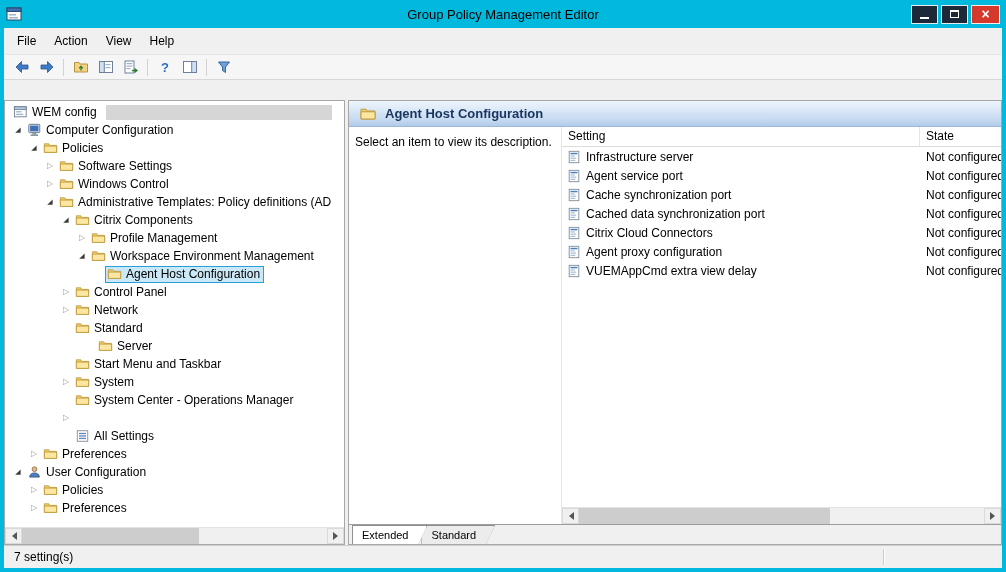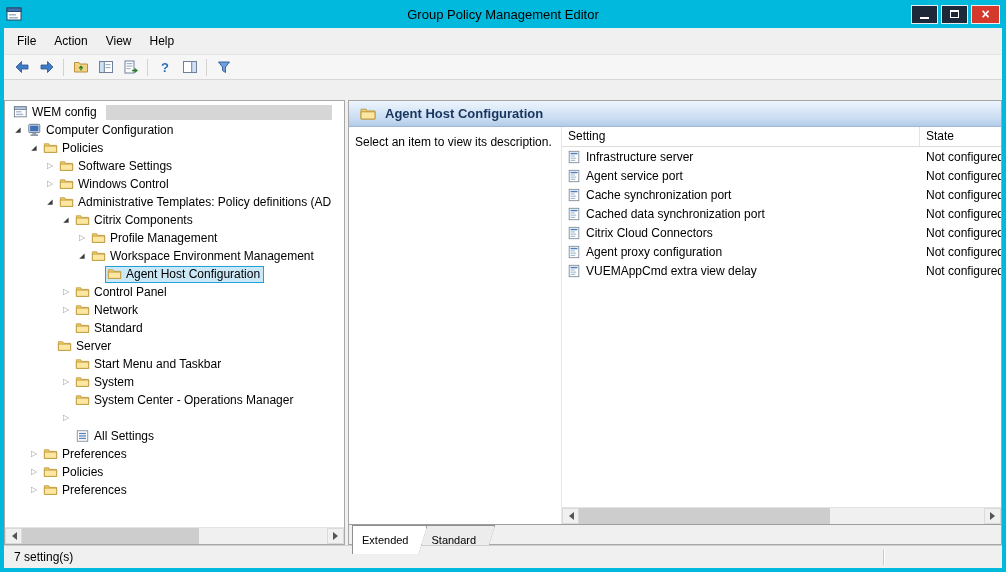--- a/index.html
+++ b/index.html
@@ -79,21 +79,21 @@
             background:#f0f0f0; border:1px solid #dadada; }
   .sb-track { flex:1; position:relative; }
   .sb-thumb { position:absolute; top:0; bottom:0; background:#cdcdcd; }
   .arr { width:0; height:0; border:4px solid transparent; }
   .arr-l { border-right:5px solid #555; margin-left:-3px; }
   .arr-r { border-left:5px solid #555; margin-right:-3px; }
 
   
   .tabs-row { height:20px; flex:none; background:#f0f0f0; border-top:1px solid #9d9d9d;
               display:flex; align-items:stretch; padding-left:3px; }
-  .tab { position:relative; height:29px; margin-right:-6px; background:#8f8f8f; padding:1px 1px 0 1px;
+  .tab { position:relative; height:19px; margin-right:-6px; background:#8f8f8f; padding:1px 1px 0 1px;
          clip-path:polygon(0 0,100% 0,calc(100% - 9px) 100%,0 100%); }
   .tab .tab-inner { height:100%; display:flex; align-items:center; font-size:11px;
                     padding:0 18px 0 9px; background:#ececec; color:#000; }
   .tab.active { z-index:2; }
   .tab.active .tab-inner { background:#fff; }
 
   
   .statusbar { height:23px; flex:none; background:#f0f0f0; border-top:1px solid #cfcfcf;
                display:flex; align-items:center; font-size:12px; padding-left:10px; position:relative; }
   .status-sep { position:absolute; right:118px; top:3px; bottom:3px; width:1px;
@@ -363,21 +363,21 @@
               <span class="node">
                 <span class="ticon">
                   <svg viewBox="0 0 16 16">
                     <path d="M1 3.2h5l1.2 1.8H15V13H1z" fill="#f3cf6f" stroke="#bf9a3e"></path>
                     <path d="M1 5.8h14V13H1z" fill="#fbe7a1" stroke="#bf9a3e"></path>
                   </svg>
                 </span>
                 <span class="tlabel">Standard</span>
               </span>
             </div>
-            <div class="tree-row" style="padding-left: 36px;">
+            <div class="tree-row" style="padding-left: 77px;">
               <span class="expander none"></span>
               <span class="node">
                 <span class="ticon">
                   <svg viewBox="0 0 16 16">
                     <path d="M1 3.2h5l1.2 1.8H15V13H1z" fill="#f3cf6f" stroke="#bf9a3e"></path>
                     <path d="M1 5.8h14V13H1z" fill="#fbe7a1" stroke="#bf9a3e"></path>
                   </svg>
                 </span>
                 <span class="tlabel">Server</span>
               </span>
@@ -438,20 +438,32 @@
             <div class="tree-row" style="padding-left: 22px;">
               <span class="expander collapsed">▷</span>
               <span class="node">
                 <span class="ticon">
                   <svg viewBox="0 0 16 16">
                     <path d="M1 3.2h5l1.2 1.8H15V13H1z" fill="#f3cf6f" stroke="#bf9a3e"></path>
                     <path d="M1 5.8h14V13H1z" fill="#fbe7a1" stroke="#bf9a3e"></path>
                   </svg>
                 </span>
                 <span class="tlabel">Preferences</span>
+              </span>
+            </div>
+            <div class="tree-row" style="padding-left: 6px;">
+              <span class="expander expanded">◢</span>
+              <span class="node">
+                <span class="ticon">
+                  <svg viewBox="0 0 16 16">
+                    <circle cx="8" cy="4.8" r="2.7" fill="#e8b98c" stroke="#8d6b45"></circle>
+                    <path d="M2.5 13.8c0-3.2 2.5-4.7 5.5-4.7s5.5 1.5 5.5 4.7z" fill="#4f7fbf" stroke="#33567f"></path>
+                  </svg>
+                </span>
+                <span class="tlabel">User Configuration</span>
               </span>
             </div>
             <div class="tree-row" style="padding-left: 22px;">
               <span class="expander collapsed">▷</span>
               <span class="node">
                 <span class="ticon">
                   <svg viewBox="0 0 16 16">
                     <path d="M1 3.2h5l1.2 1.8H15V13H1z" fill="#f3cf6f" stroke="#bf9a3e"></path>
                     <path d="M1 5.8h14V13H1z" fill="#fbe7a1" stroke="#bf9a3e"></path>
                   </svg>

